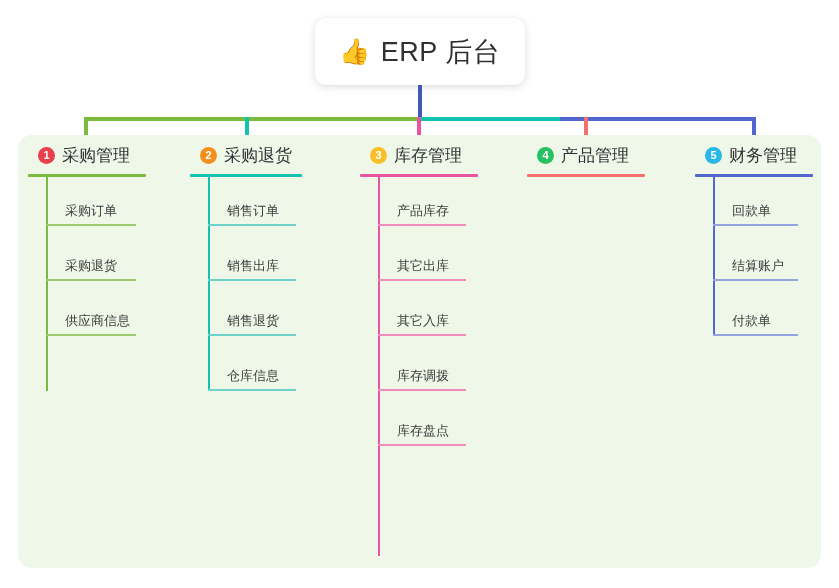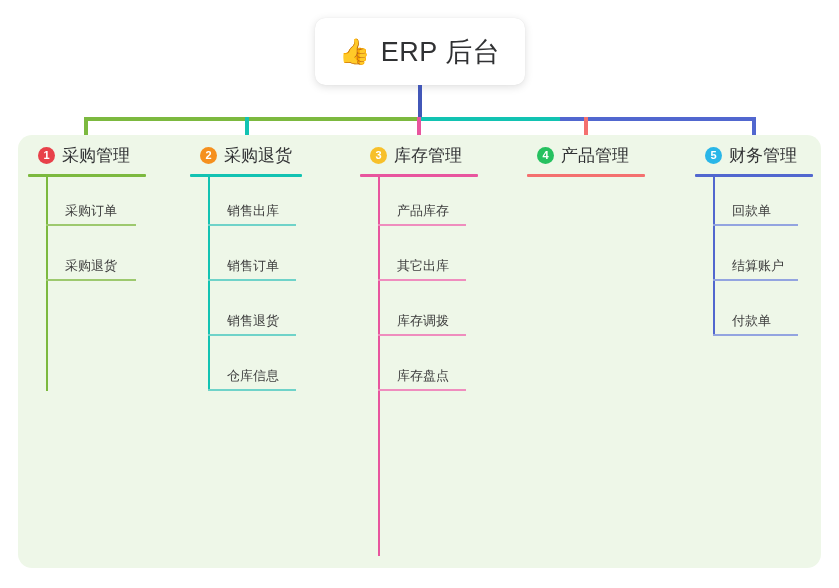--- a/index.html
+++ b/index.html
@@ -134,36 +134,40 @@
       <div class="items">
         <div class="spine" style="background: rgb(124, 185, 63); height: 214px;"></div>
         <div class="item">
           <span class="item-label">采购订单</span>
           <div class="item-rule" style="background: rgb(157, 201, 110);"></div>
         </div>
         <div class="item">
           <span class="item-label">采购退货</span>
           <div class="item-rule" style="background: rgb(157, 201, 110);"></div>
         </div>
+        <div class="item">
+          <span class="item-label">供应商信息</span>
+          <div class="item-rule" style="background: rgb(157, 201, 110);"></div>
+        </div>
       </div>
     </div>
   <div class="col" id="col2">
       <div class="col-head">
         <span class="badge" style="background: rgb(245, 144, 30);">2</span>
         <span class="col-title">采购退货</span>
       </div>
       <div class="col-rule" style="background: rgb(18, 195, 178);"></div>
       <div class="items">
         <div class="spine" style="background: rgb(18, 195, 178); height: 214px;"></div>
         <div class="item">
+          <span class="item-label">销售订单</span>
+          <div class="item-rule" style="background: rgb(111, 211, 201);"></div>
+        </div>
+        <div class="item">
           <span class="item-label">销售出库</span>
-          <div class="item-rule" style="background: rgb(111, 211, 201);"></div>
-        </div>
-        <div class="item">
-          <span class="item-label">销售订单</span>
           <div class="item-rule" style="background: rgb(111, 211, 201);"></div>
         </div>
         <div class="item">
           <span class="item-label">销售退货</span>
           <div class="item-rule" style="background: rgb(111, 211, 201);"></div>
         </div>
         <div class="item">
           <span class="item-label">仓库信息</span>
           <div class="item-rule" style="background: rgb(111, 211, 201);"></div>
         </div>
@@ -179,20 +183,24 @@
         <div class="spine" style="background: rgb(232, 85, 158); height: 379px;"></div>
         <div class="item">
           <span class="item-label">产品库存</span>
           <div class="item-rule" style="background: rgb(239, 141, 190);"></div>
         </div>
         <div class="item">
           <span class="item-label">其它出库</span>
           <div class="item-rule" style="background: rgb(239, 141, 190);"></div>
         </div>
         <div class="item">
+          <span class="item-label">其它入库</span>
+          <div class="item-rule" style="background: rgb(239, 141, 190);"></div>
+        </div>
+        <div class="item">
           <span class="item-label">库存调拨</span>
           <div class="item-rule" style="background: rgb(239, 141, 190);"></div>
         </div>
         <div class="item">
           <span class="item-label">库存盘点</span>
           <div class="item-rule" style="background: rgb(239, 141, 190);"></div>
         </div>
       </div>
     </div>
   <div class="col" id="col4">

